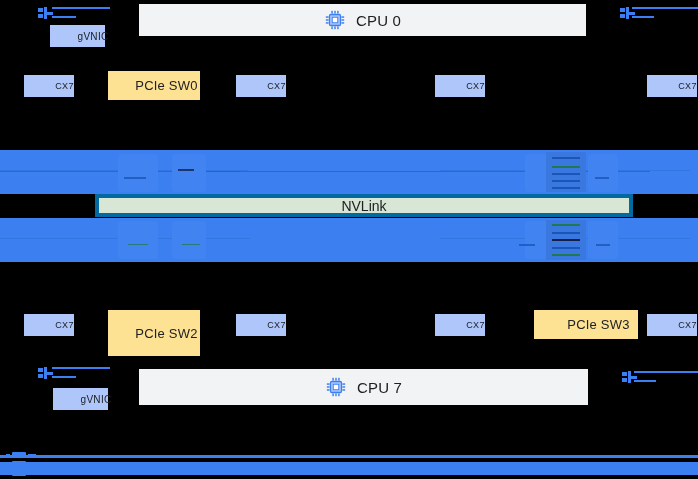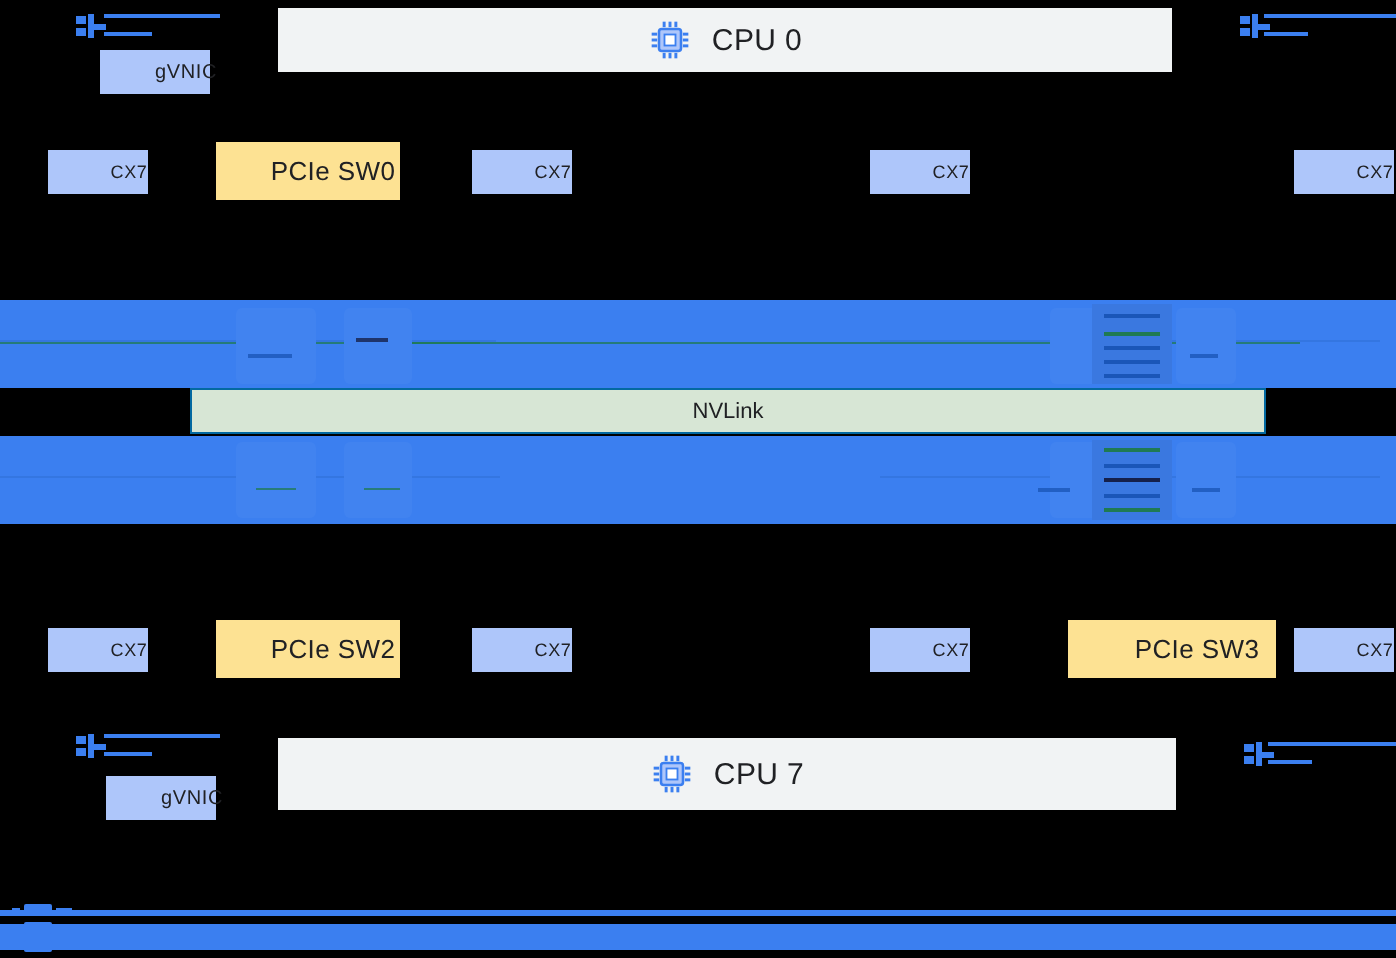--- a/index.html
+++ b/index.html
@@ -16,21 +16,21 @@
   .cpu .lbl{font-size:15px;letter-spacing:.2px;}
 
   
   .chip-blue{background:#aec6fa;color:#202124;font-size:9px;letter-spacing:.3px;padding-left:31px;}
   .chip-blue.gv{font-size:10px;}
 
   
   .chip-amber{background:#fde293;color:#202124;font-size:13px;letter-spacing:.2px;padding-left:25px;}
 
   
-  .nvlink{background:#d7e6d5;border:1px solid #0369a1;color:#202124;font-size:11px;}
+  .nvlink{background:#d7e6d5;border:4px solid #0369a1;color:#202124;font-size:14px;}
 
   
   .band{position:absolute;left:0;width:698px;background:#3b7ff0;}
   .band-inner{position:absolute;inset:0;}
 
   
   .stripe{position:absolute;background:#2f6fd6;opacity:.55;}
   .stripe.green{background:#1f7a52;opacity:.75;height:1px;}
   .stripe.dark{background:#1a56b8;opacity:.8;}
 
@@ -156,21 +156,21 @@
       </div>
 
       <div class="stripe green" style="left:128px;top:26px;width:20px;height:1px;"></div>
       <div class="stripe green" style="left:182px;top:26px;width:18px;height:1px;"></div>
       <div class="stripe dark" style="left:519px;top:26px;width:16px;height:2px;"></div>
       <div class="stripe dark" style="left:596px;top:26px;width:14px;height:2px;"></div>
     </div>
   </div>
 
   <div class="node chip-blue" style="left:24px;top:314px;width:50px;height:22px;">CX7</div>
-  <div class="node chip-amber" style="left:108px;top:310px;width:92px;height:29px;">PCIe SW2</div>
+  <div class="node chip-amber" style="left:108px;top:310px;width:92px;height:46px;">PCIe SW2</div>
   <div class="node chip-blue" style="left:236px;top:314px;width:50px;height:22px;">CX7</div>
 
   <div class="node chip-blue" style="left:435px;top:314px;width:50px;height:22px;">CX7</div>
   <div class="node chip-amber" style="left:534px;top:310px;width:104px;height:29px;">PCIe SW3</div>
   <div class="node chip-blue" style="left:647px;top:314px;width:50px;height:22px;">CX7</div>
 
   <div class="linkicon" style="left:38px;top:366px;width:72px;height:16px;">
     <svg width="16" height="14" viewBox="0 0 16 14" aria-hidden="true">
       <rect x="0" y="2" width="5" height="4" fill="#3b7ff0"></rect>
       <rect x="0" y="8" width="5" height="4" fill="#3b7ff0"></rect>

